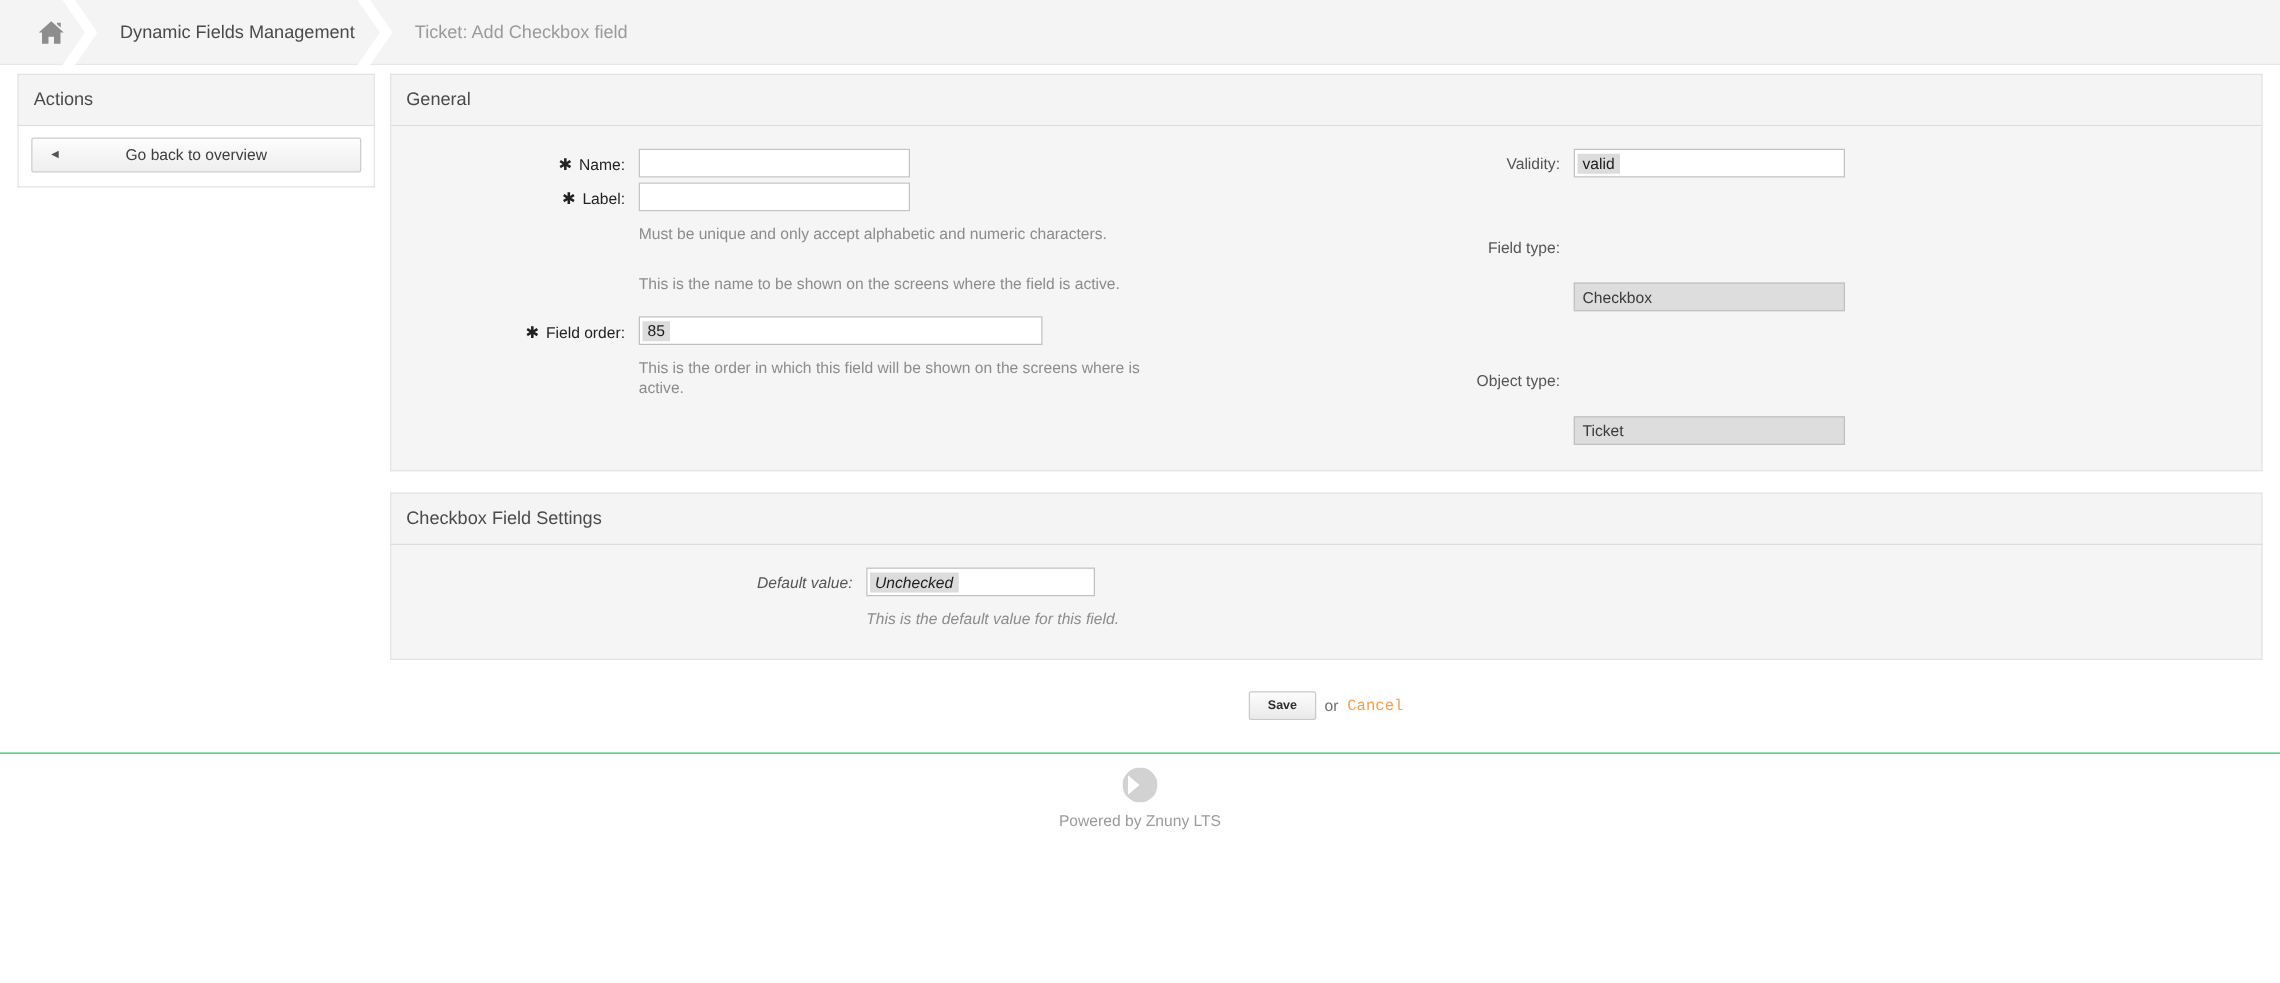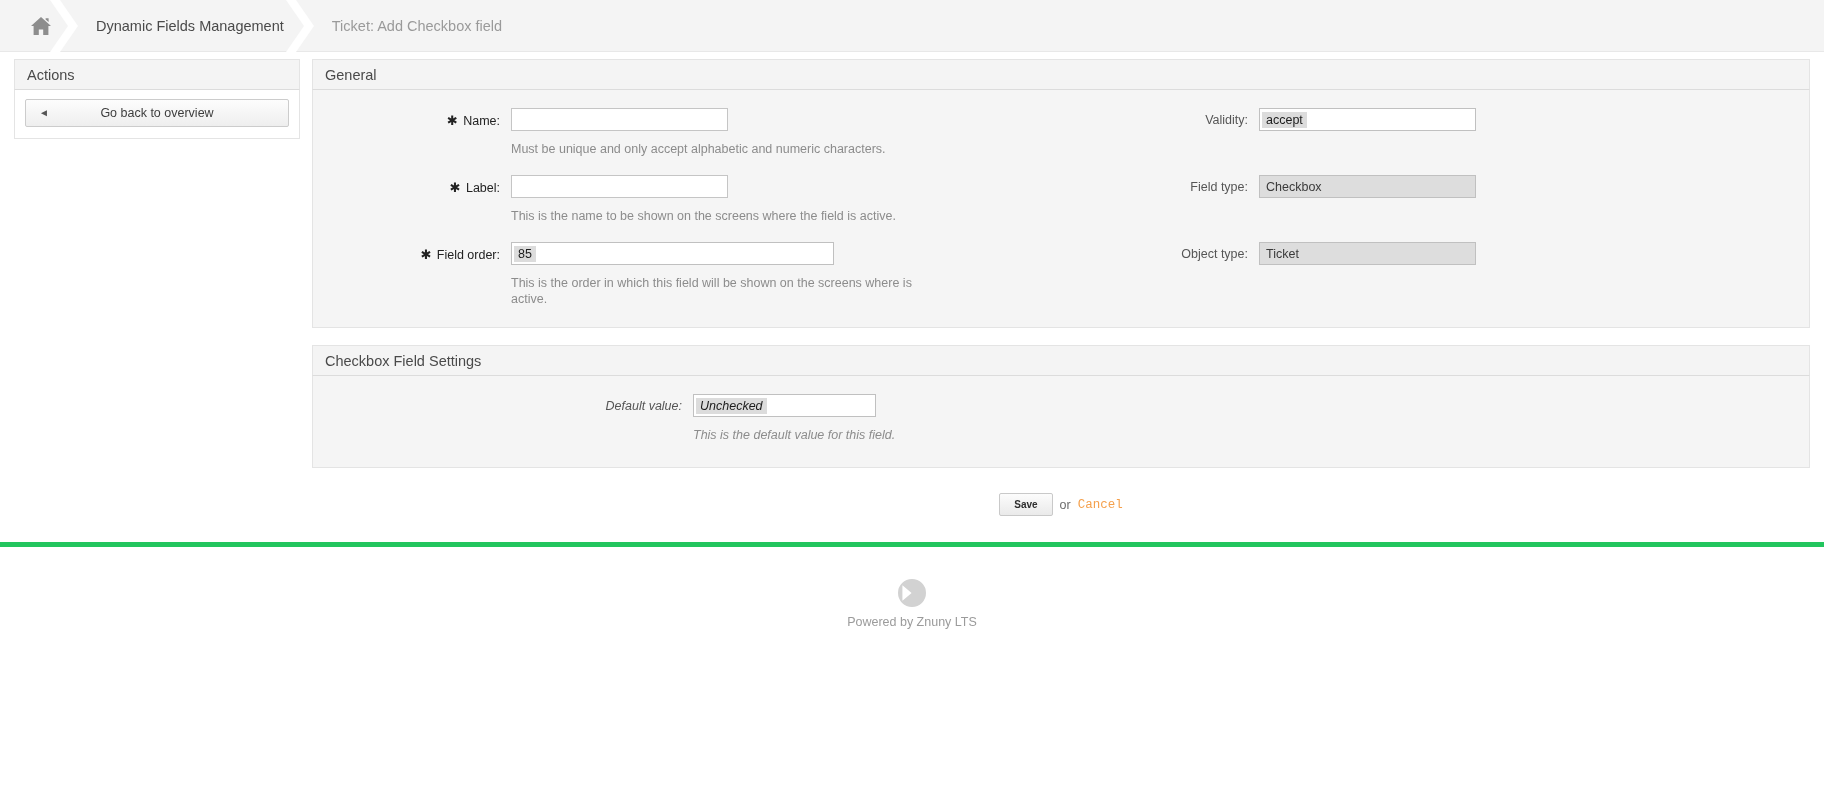--- a/index.html
+++ b/index.html
@@ -57,21 +57,21 @@
   .sidebar { width: 286px; flex: 0 0 286px; }
   .widget {
     background: #ffffff;
     border: 1px solid #e4e4e4;
     border-top: none;
   }
   .widget-header {
     background: #f4f4f4;
     border: 1px solid #e4e4e4;
     border-bottom: 1px solid #dcdcdc;
-    height: 31px;
+    height: 42px;
     display: flex;
     align-items: center;
     padding: 0 12px;
     font-size: 14.5px;
     color: #4a4a4a;
   }
   .widget-body { padding: 9px 10px 11px 10px; }
   .action-button {
     display: flex;
     align-items: center;
@@ -173,20 +173,21 @@
   .disabled-box {
     height: 23px;
     width: 217px;
     border: 1px solid #c0c0c0;
     background: #dddddd;
     display: flex;
     align-items: center;
     padding: 0 6px;
     font-size: 12.5px;
     color: #3a3a3a;
+    margin-top: 40px;
   }
 
   .hint {
     font-size: 12.5px;
     color: #8c8c8c;
     margin: 6px 0 14px 0;
     max-width: 420px;
     line-height: 1.28;
   }
   .hint.last { margin-bottom: 0; }
@@ -218,22 +219,22 @@
   .cancel-link {
     font-size: 12.5px;
     color: #f5a04c;
     text-decoration: none;
     cursor: pointer;
     font-family: Liberation Mono, monospace;
   }
 
   
   .footer {
-    border-top: 5px solid #22c55e;
-    padding-top: 32px;
+    border-top: 1px solid #22c55e;
+    padding-top: 11px;
     text-align: center;
   }
   .footer-logo { margin: 0 auto 8px auto; width: 28px; height: 28px; }
   .footer-text { font-size: 12.5px; color: #9b9b9b; }
 </style>
 </head>
 <body>
 
 <div class="breadcrumb-bar">
 
@@ -295,35 +296,35 @@
             <div class="field-row">
               <div class="field-label mandatory">
                 <span class="star">✱</span>
                 <span>Name:</span>
               </div>
               <div class="field-control">
                 <input class="text-input" type="text" value="" style="">
               </div>
             </div>
             <div class="field-row">
-              <div class="field-label"></div>
-              <div class="field-control">
-                <div class="hint">Must be unique and only accept alphabetic and numeric characters.</div>
-              </div>
-            </div>
-
-            <div class="field-row">
               <div class="field-label mandatory">
                 <span class="star">✱</span>
                 <span>Label:</span>
               </div>
               <div class="field-control">
                 <input class="text-input" type="text" value="" style="">
               </div>
             </div>
+
+            <div class="field-row">
+              <div class="field-label"></div>
+              <div class="field-control">
+                <div class="hint">Must be unique and only accept alphabetic and numeric characters.</div>
+              </div>
+            </div>
             <div class="field-row">
               <div class="field-label"></div>
               <div class="field-control">
                 <div class="hint">This is the name to be shown on the screens where the field is active.</div>
               </div>
             </div>
 
             <div class="field-row">
               <div class="field-label mandatory">
                 <span class="star">✱</span>
@@ -345,21 +346,21 @@
           </div>
 
           <div class="col">
 
             <div class="field-row">
               <div class="field-label">
                 <span>Validity:</span>
               </div>
               <div class="field-control">
                 <div class="select-box w-validity">
-                  <span class="sel-val">accept</span>
+                  <span class="sel-val">valid</span>
                 </div>
               </div>
             </div>
             <div class="field-row">
               <div class="field-label"></div>
               <div class="field-control">
                 <div class="hint">&nbsp;</div>
               </div>
             </div>
 

